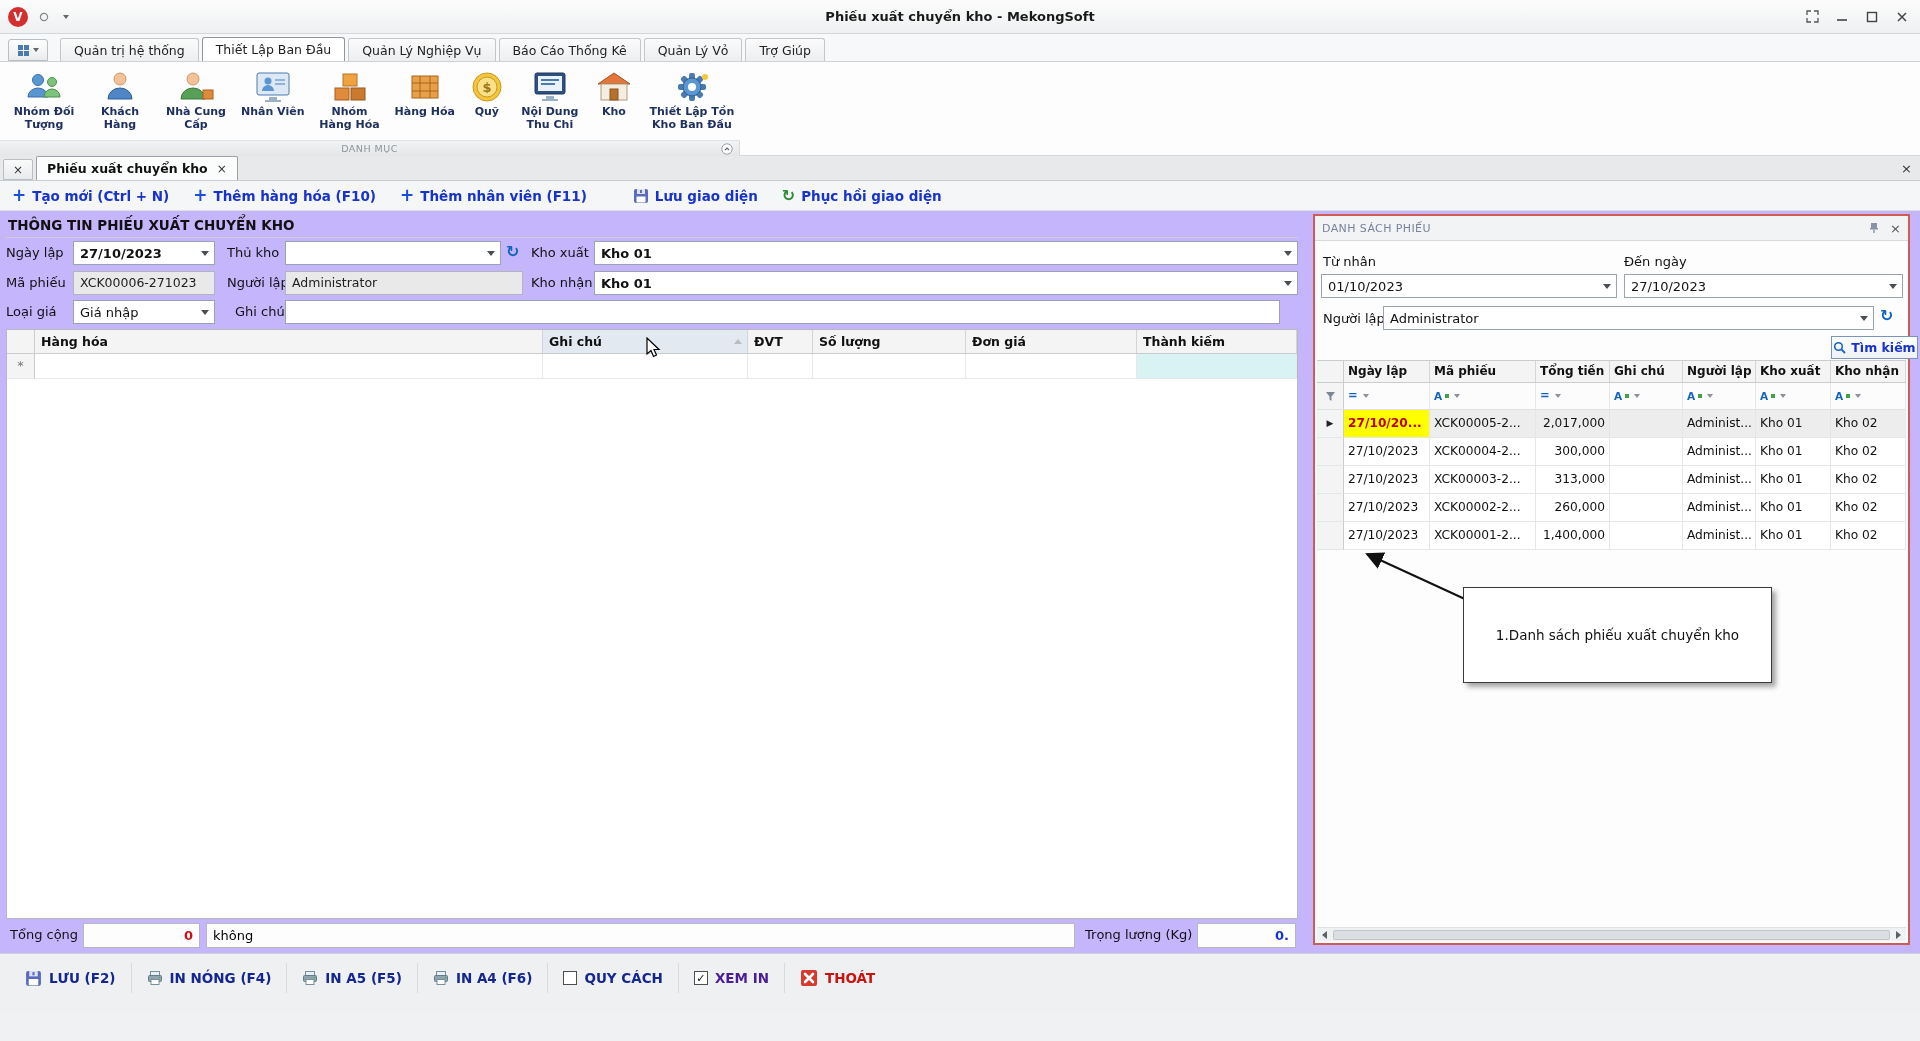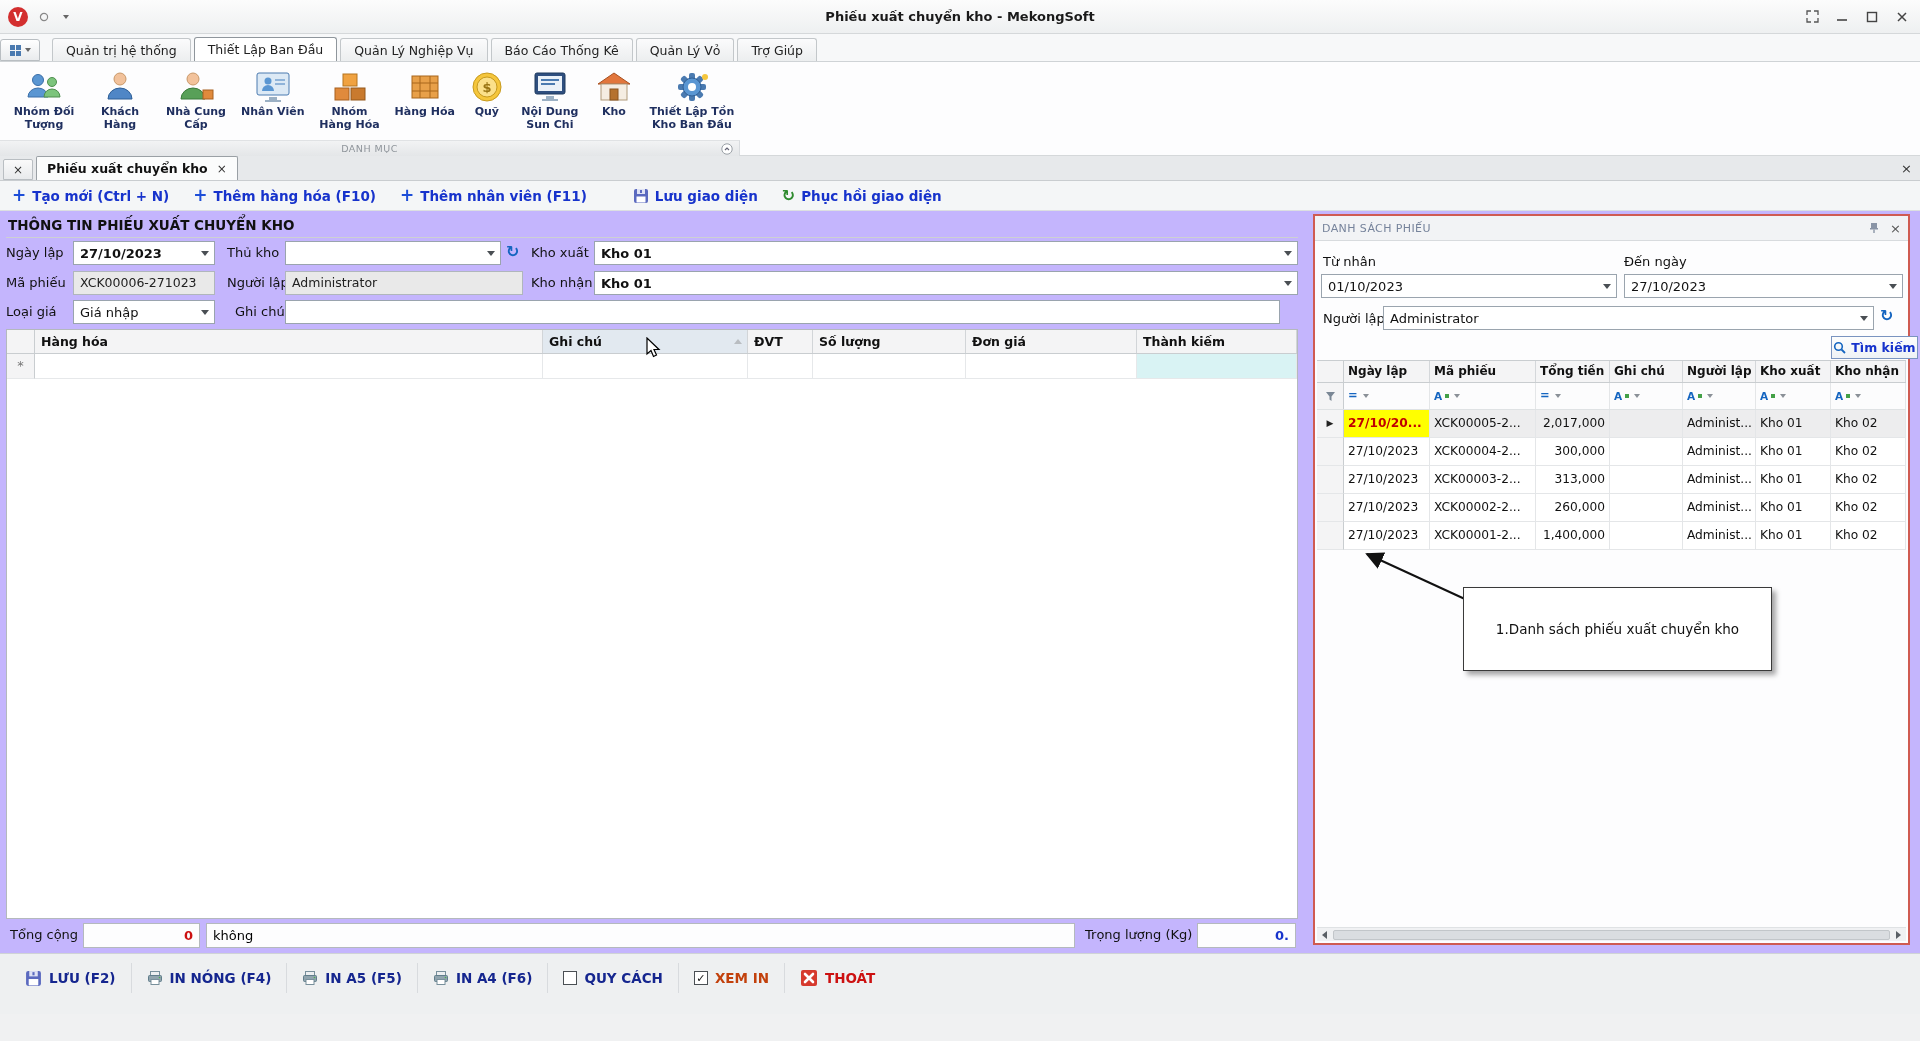--- a/index.html
+++ b/index.html
@@ -10,21 +10,21 @@
   
   .titlebar{position:absolute;top:0;left:0;width:100%;height:34px;background:linear-gradient(#fcfcfc,#eef0f1);border-bottom:1px solid #d5d8da;display:flex;align-items:center}
   .logo{width:20px;height:20px;border-radius:50%;background:#d32f2f;color:#fff;font-weight:bold;font-size:12px;display:flex;align-items:center;justify-content:center;margin-left:8px;flex:0 0 auto}
   .qat{display:flex;align-items:center;margin-left:6px;gap:2px}
   .qat-btn{width:20px;height:18px;display:flex;align-items:center;justify-content:center}
   .title-text{position:absolute;left:0;right:0;text-align:center;font-size:13px;font-weight:bold;color:#1a1a1a;pointer-events:none}
   .win-controls{margin-left:auto;display:flex;align-items:center;margin-right:4px;gap:2px;position:relative;z-index:2}
   .win-btn{width:28px;height:24px;display:flex;align-items:center;justify-content:center}
 
   
-  .menubar{position:absolute;top:34px;left:0;width:100%;height:28px;background:#f7f8f9;border-bottom:1px solid #cfd3d6;display:flex;align-items:flex-end;}
+  .menubar{position:absolute;top:34px;left:0;width:100%;height:28px;background:#f7f8f9;border-bottom:1px solid #cfd3d6;display:flex;align-items:flex-end;padding-left:8px}
   .app-btn{height:22px;width:40px;border:1px solid #b9bec2;background:linear-gradient(#ffffff,#e9ebed);border-radius:3px 3px 0 0;display:flex;align-items:center;justify-content:center;gap:4px;margin-right:12px}
   .mtab{height:23px;padding:0 13px;display:flex;align-items:center;font-size:12.5px;color:#222;border:1px solid #c3c7ca;border-bottom:none;background:linear-gradient(#fbfbfc,#eceeef);border-radius:3px 3px 0 0;margin-right:3px;white-space:nowrap}
   .mtab.active{background:#ffffff;border-color:#8f969c;height:24px}
 
   
   .ribbon{position:absolute;top:62px;left:0;width:100%;height:94px;background:#fdfdfe;border-bottom:1px solid #d5d8da}
   .ribbon-items{display:flex;align-items:flex-start;padding:4px 2px 0 6px;height:78px}
   .ritem{display:flex;flex-direction:column;align-items:center;padding:1px 7px;text-align:center;cursor:default}
   .ricon{height:37px;display:flex;align-items:flex-end;justify-content:center}
   .rlabel{font-size:11px;font-weight:bold;color:#203060;line-height:1.15;margin-top:2px;max-width:62px}
@@ -96,34 +96,34 @@
   .prow>div{padding:0 4px;line-height:26px;border-right:1px solid #e4e6e8;border-bottom:1px solid #e4e6e8;overflow:hidden;white-space:nowrap}
   .prow .num{text-align:right}
   .prow.sel>div{background:#ededee}
   .prow.sel .date-cell{background:#ffff00;color:#c00000;font-weight:bold}
   .ind{background:#f4f4f5 !important;border-right:1px solid #c9cdd0 !important;text-align:center;display:flex;align-items:center;justify-content:center}
   .rowarrow{font-size:9px;color:#222;line-height:1}
   .f-eqic{color:#1565c0;font-weight:bold;font-size:11.5px;line-height:1}
   .f-aic{color:#1565c0;font-weight:bold;font-size:10.5px;line-height:1}
   .f-dot{width:4px;height:4px;background:#43a047;display:inline-block}
   .f-car{width:0;height:0;border-left:3.5px solid transparent;border-right:3.5px solid transparent;border-top:4px solid #8a9097;margin-left:2px}
-  .callout{position:absolute;left:148px;top:371px;width:309px;height:84px;background:#fff;border:1px solid #3a3a3a;box-shadow:4px 4px 5px rgba(0,0,0,.35);display:flex;align-items:center;justify-content:center;font-size:13.5px;color:#111;z-index:5;text-align:center}
+  .callout{position:absolute;left:148px;top:371px;width:309px;height:96px;background:#fff;border:1px solid #3a3a3a;box-shadow:4px 4px 5px rgba(0,0,0,.35);display:flex;align-items:center;justify-content:center;font-size:13.5px;color:#111;z-index:5;text-align:center}
   .arrow-svg{position:absolute;left:0;top:0;width:100%;height:100%;pointer-events:none;z-index:4}
   .p-hscroll{position:absolute;left:2px;right:2px;bottom:2px;height:14px;background:#f0f1f3;border-top:1px solid #dfe2e4;display:flex;align-items:center}
   .hs-btn{width:15px;height:12px;display:flex;align-items:center;justify-content:center}
   .tri-left{width:0;height:0;border-top:4px solid transparent;border-bottom:4px solid transparent;border-right:5px solid #5a6066}
   .tri-right{width:0;height:0;border-top:4px solid transparent;border-bottom:4px solid transparent;border-left:5px solid #5a6066}
   .hs-thumb{flex:1;height:10px;background:#dadde1;border:1px solid #c2c6ca;border-radius:2px;margin:0 1px}
   .tri-down{width:0;height:0;border-left:3.5px solid transparent;border-right:3.5px solid transparent;border-top:4.5px solid #666}
 
   
   .bottombar{position:absolute;top:953px;left:0;width:100%;height:61px;background:#eef0f1;border-top:1px solid #cfd3d6;display:flex;align-items:flex-start;padding:9px 0 0 10px}
   .bb-item{display:flex;align-items:center;gap:7px;height:30px;padding:0 15px;font-size:13.5px;font-weight:bold;color:#15268f;border-right:1px solid #d8dbde;white-space:nowrap}
   .bb-item:last-child{border-right:none}
-  .bb-item .dark{color:#c2410c}
+  .bb-item .dark{color:#4c1d95}
   .bb-item.thoat{color:#cc1111}
   .cb{width:14px;height:14px;border:1.5px solid #4a4f54;background:#fff;display:inline-flex;align-items:center;justify-content:center}
   .cb .ck{font-size:11px;font-weight:bold;color:#111;line-height:1}
 
   
   .statusbar{position:absolute;top:1014px;left:0;width:100%;height:27px;background:#f7f8f9;border-top:1px solid #cfd3d6;display:flex;align-items:center;font-size:12px;font-weight:bold;color:#111;padding:0 12px;gap:10px;white-space:nowrap}
   .sb-sep{width:1px;height:14px;background:#c5c9cc}
   .sb-date{color:#cc1111}
   .sb-right{margin-left:auto}
 
@@ -271,21 +271,21 @@
         <span class="ricon">
             <svg width="38" height="34" viewBox="0 0 38 34">
               <rect x="4" y="3" width="30" height="21" rx="2" fill="#2f4f7f" stroke="#1e3a5f"></rect>
               <rect x="7" y="6" width="24" height="15" fill="#eaf1f8"></rect>
               <rect x="10" y="9" width="18" height="2" fill="#4a7ab0"></rect>
               <rect x="10" y="13" width="14" height="2" fill="#4a7ab0"></rect>
               <rect x="15" y="26" width="8" height="3" fill="#9bb0c4"></rect>
               <rect x="11" y="29" width="16" height="2" fill="#9bb0c4"></rect>
             </svg>
           </span>
-        <span class="rlabel">Nội Dung Sun Chi</span>
+        <span class="rlabel">Nội Dung Thu Chi</span>
       </div>
       <div class="ritem">
         <span class="ricon">
             <svg width="38" height="34" viewBox="0 0 38 34">
               <polygon points="19,3 35,14 3,14" fill="#e2763c" stroke="#a8501f"></polygon>
               <rect x="6" y="14" width="26" height="16" fill="#f5ede2" stroke="#b09a7a"></rect>
               <rect x="15" y="19" width="8" height="11" fill="#b5722f" stroke="#8a5520"></rect>
             </svg>
           </span>
         <span class="rlabel one">Kho</span>

